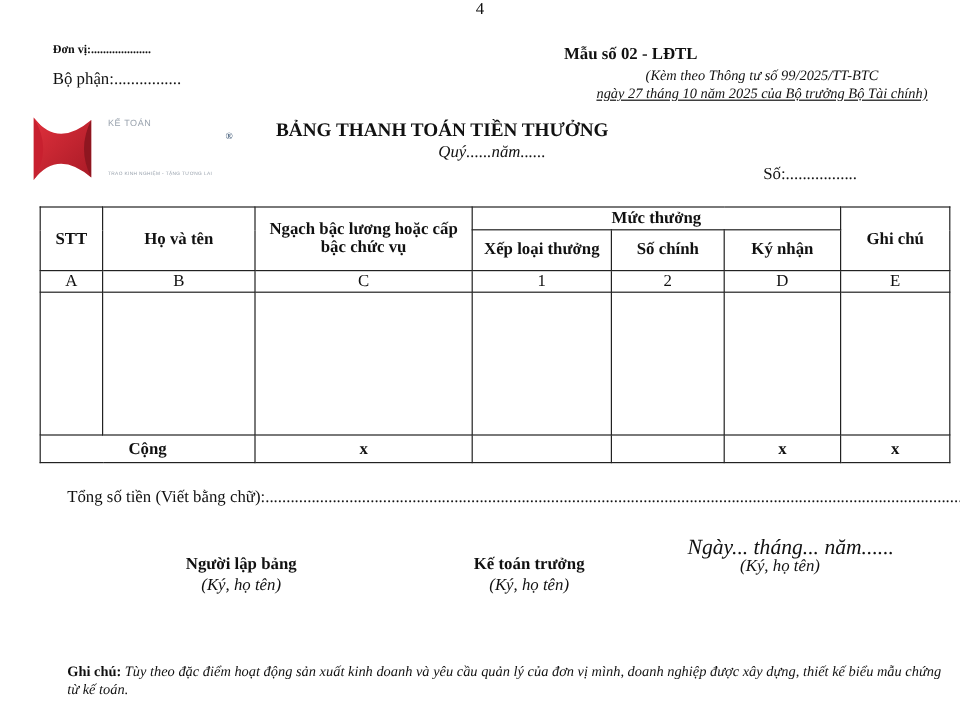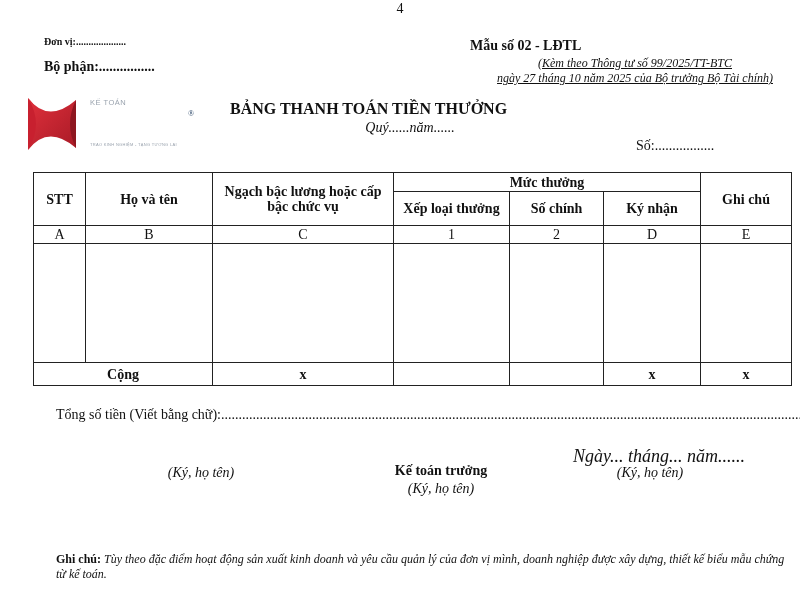--- a/index.html
+++ b/index.html
@@ -1,23 +1,23 @@
 <!DOCTYPE html>
 <html><head>
 <meta charset="utf-8">
 <style>
   html, body { margin: 0; padding: 0; background: #ffffff; }
   body { width: 800px; height: 600px; position: relative; overflow: hidden;
          font-family: "Liberation Serif", serif; color: #111; }
   .abs { position: absolute; }
   .page-num { left: 0; width: 800px; top: 1px; text-align: center; font-size: 14px; }
   .unit { left: 44px; top: 36px; font-size: 10px; font-weight: bold; }
-  .dept { left: 44px; top: 59px; font-size: 14px; font-weight: bold; }
+  .dept { left: 44px; top: 59px; font-size: 14px; font-weight: normal; }
   .form-code { left: 470px; width: 330px; top: 38px; text-align: left; font-size: 14px; font-weight: bold; }
-  .form-ref1 { left: 470px; width: 330px; top: 56px; text-align: center; font-size: 12px; font-style: italic; text-decoration: underline; }
+  .form-ref1 { left: 470px; width: 330px; top: 56px; text-align: center; font-size: 12px; font-style: italic; }
   .form-ref2 { left: 470px; width: 330px; top: 71px; text-align: center; font-size: 12px; font-style: italic; text-decoration: underline; }
   .logo { left: 26px; top: 96px; width: 180px; height: 56px; }
   .logo-top { position: absolute; left: 64px; top: 2px; font-family: "Liberation Sans", sans-serif; font-size: 7.5px; color: #9aa3ae; letter-spacing: 0.5px; }
   .logo-name { position: absolute; left: 62px; top: 7px; font-family: "Liberation Serif", serif; font-size: 30px; color: #1d3b5e; }
   .logo-reg { position: absolute; left: 162px; top: 13px; font-size: 8px; color: #1d3b5e; }
   .logo-tag { position: absolute; left: 64px; top: 46px; font-family: "Liberation Sans", sans-serif; font-size: 4px; color: #9aa3ae; letter-spacing: 0.3px; white-space: nowrap; }
   .title { left: 230px; width: 360px; top: 100px; text-align: left; font-size: 16px; font-weight: bold; }
   .subtitle { left: 230px; width: 360px; top: 120px; text-align: center; font-size: 14px; font-style: italic; }
   .docno { left: 636px; top: 138px; font-size: 14px; }
 
@@ -126,20 +126,21 @@
     <td>x</td>
   </tr>
 </tbody>
   </table>
 
 <div class="abs total-words">Tổng số tiền (Viết bằng chữ):.......................................................................................................................................................................</div>
 
 <div class="abs date-line">Ngày... tháng... năm......</div>
 
 <div class="abs sig sig1">
+  <span class="role">Người lập bảng</span>
   <span class="hint">(Ký, họ tên)</span>
 </div>
 <div class="abs sig sig2">
   <span class="role">Kế toán trưởng</span>
   <span class="hint">(Ký, họ tên)</span>
 </div>
 <div class="abs sig sig3">
   <span class="hint">(Ký, họ tên)</span>
 </div>
 

